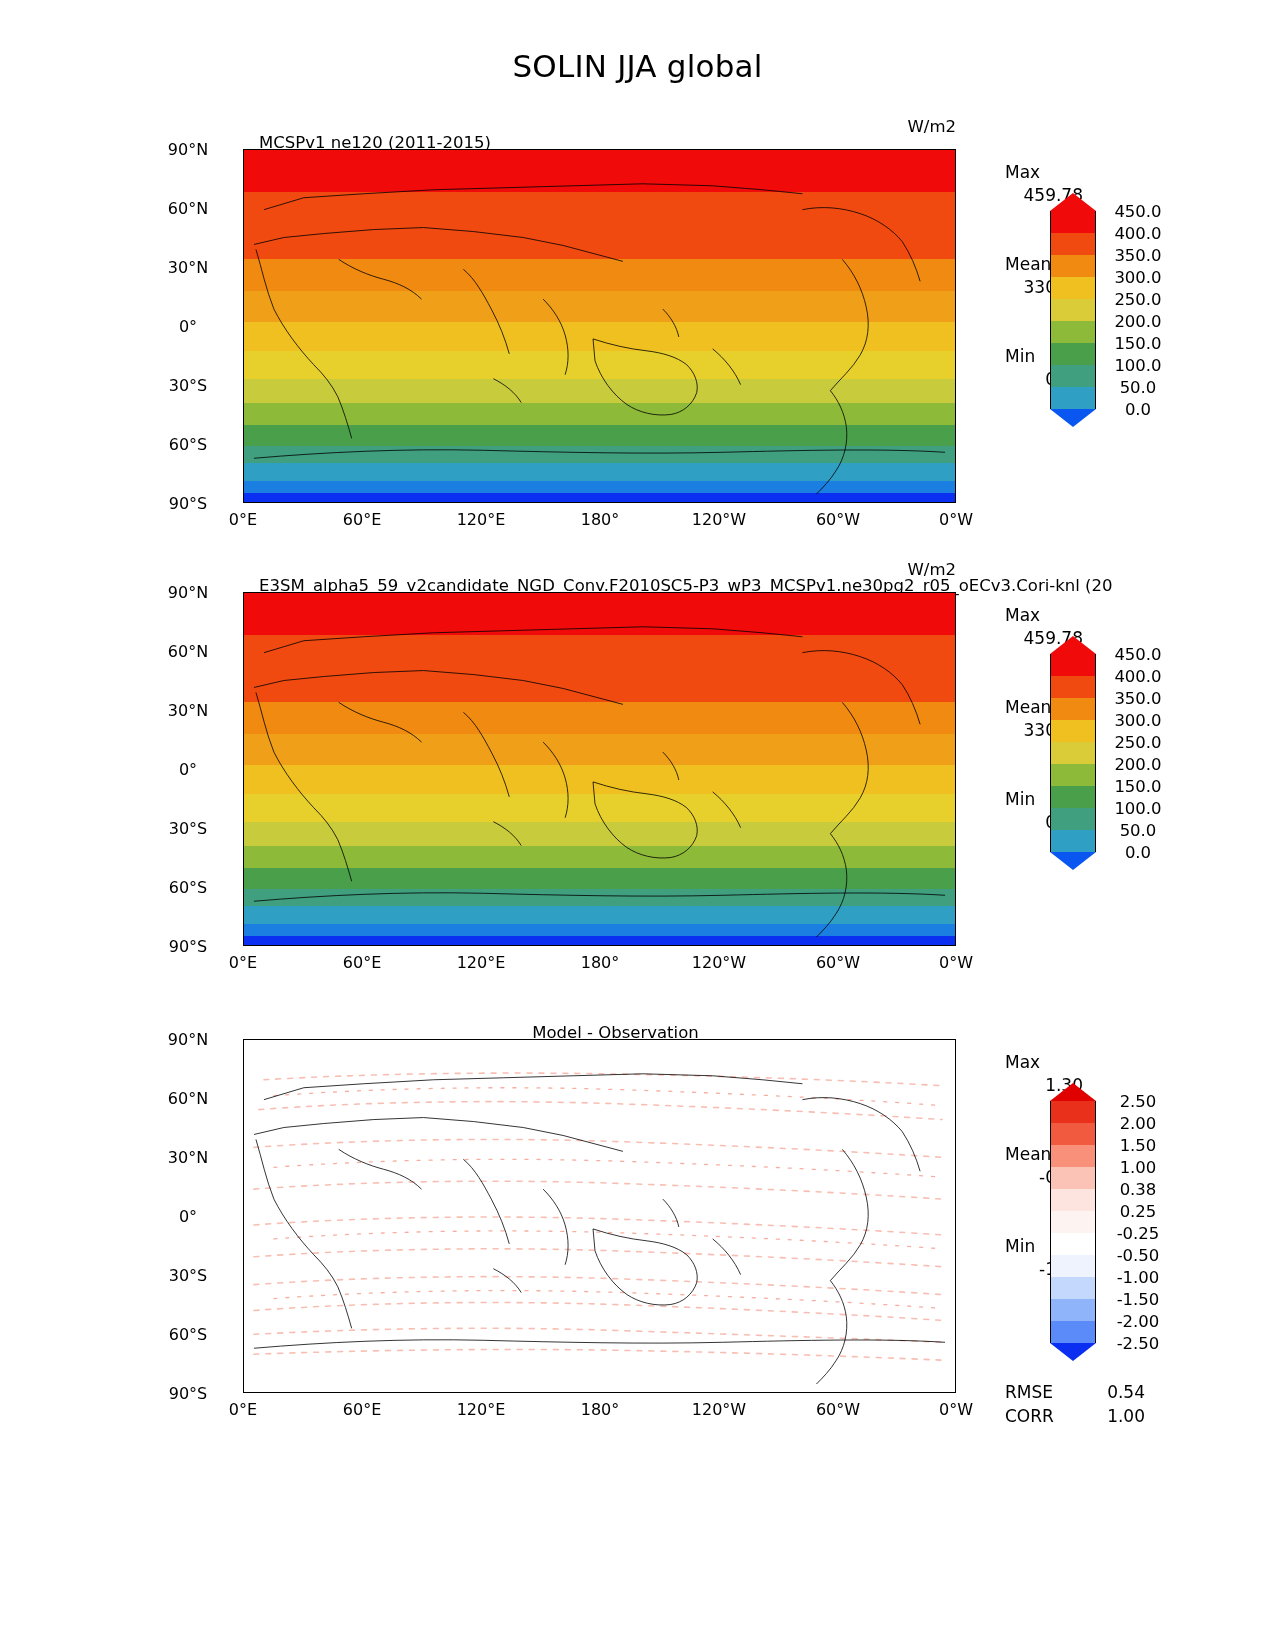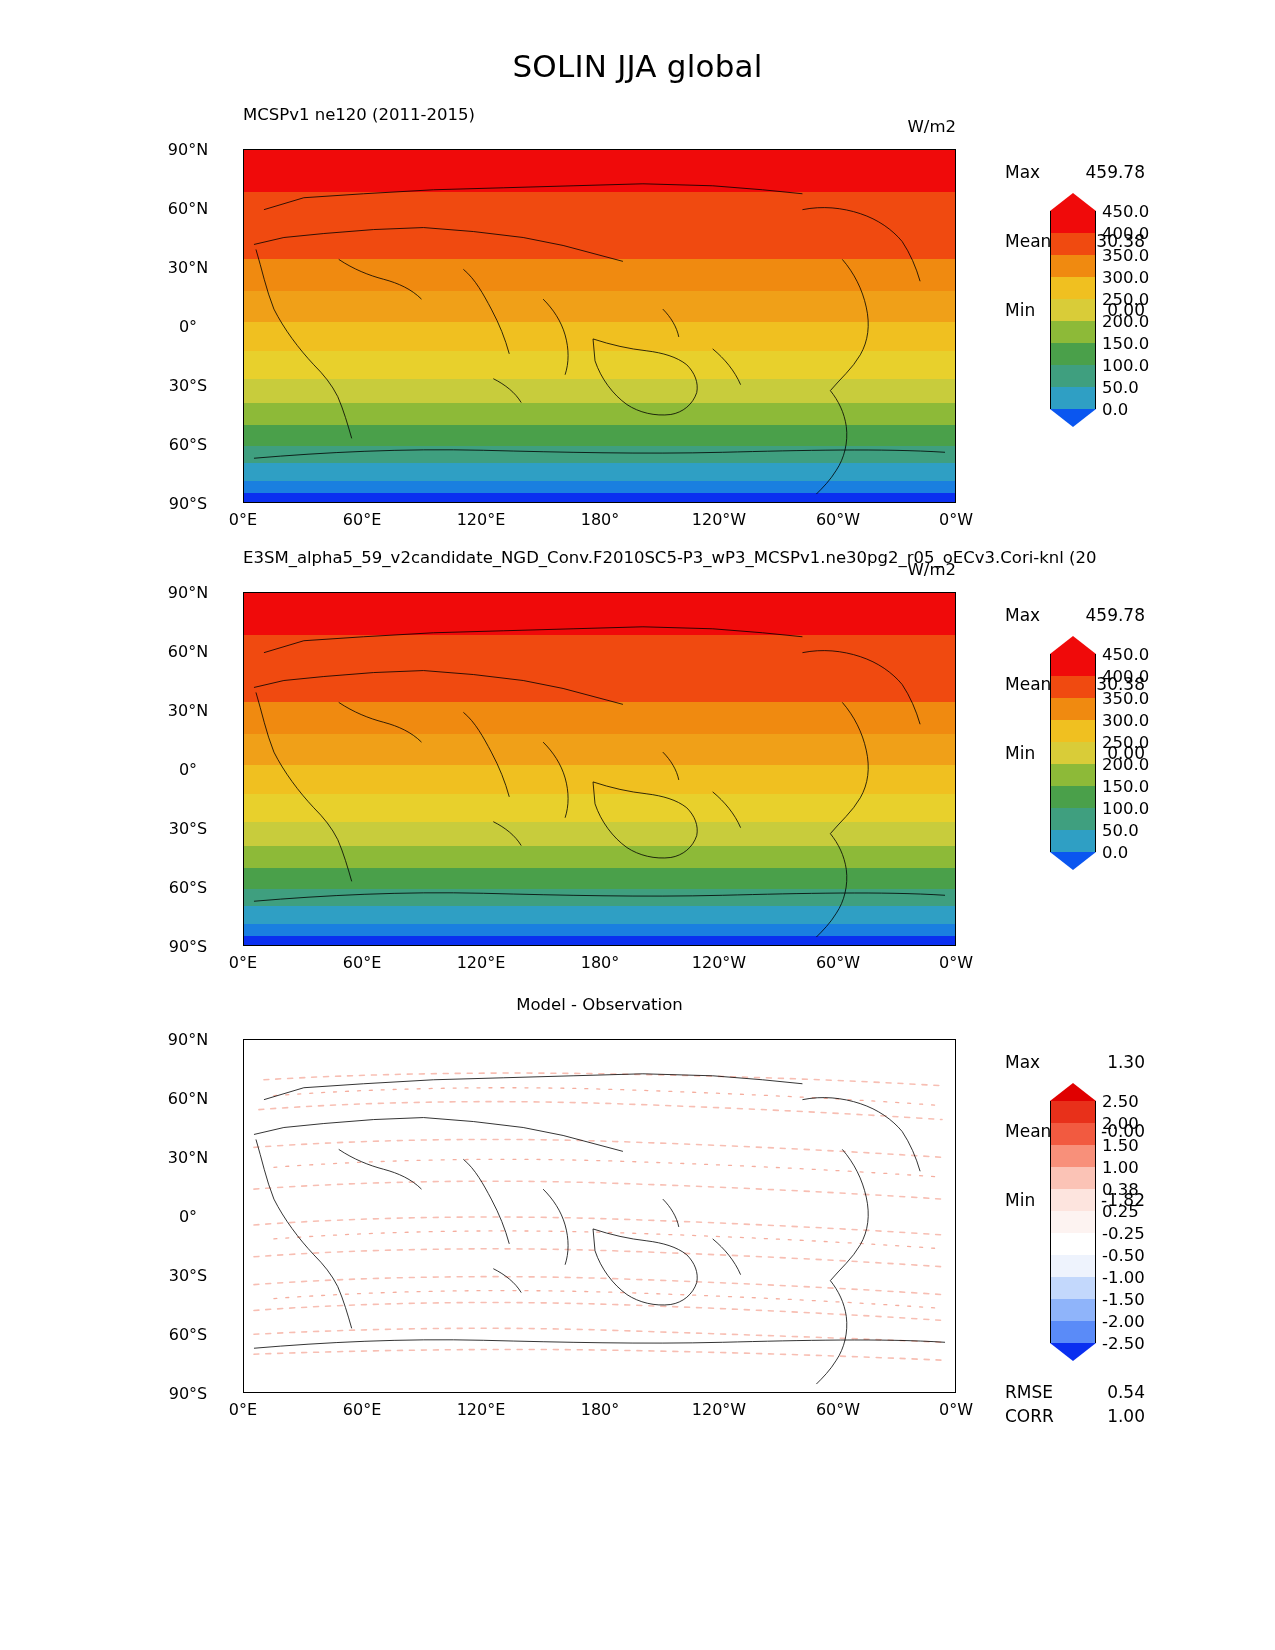--- a/index.html
+++ b/index.html
@@ -40,23 +40,24 @@
     top: 44px;
     width: 713px;
     height: 354px;
     border: 1px solid #000;
     box-sizing: border-box;
     overflow: hidden;
     background: #ffffff;
   }
   .panel-title {
     position: absolute;
-    top: 0;
+    top: 28px;
     font-size: 16.5px;
     white-space: nowrap;
+    margin-left: 16px;
   }
   .title-left { left: 243px; }
   .title-center {
     left: 243px; width: 713px; text-align: center;
   }
   .units {
     position: absolute;
     top: 12px;
     left: 860px;
     width: 96px;
@@ -82,21 +83,21 @@
 
   
   .stats {
     position: absolute;
     left: 1005px;
     top: 10px;
     font-size: 17px;
     line-height: 23px;
     white-space: pre;
   }
-  .stats .row { display: flex; width: 140px; }
+  .stats .row { display: flex; width: 140px; flex-direction: column; }
   .stats .k { width: 62px; }
   .stats .v { width: 78px; text-align: right; }
 
   
   .cbar-wrap {
     position: absolute;
     left: 1050px;
     width: 46px;
   }
   .cbar-body {
@@ -112,21 +113,21 @@
     position: absolute;
     left: 0;
     width: 0; height: 0;
     border-left: 23px solid transparent;
     border-right: 23px solid transparent;
   }
   .cbar-label {
     position: absolute;
     left: 52px;
     width: 72px;
-    text-align: left;
+    text-align: center;
     font-size: 16.5px;
     transform: translateY(-50%);
     white-space: pre;
   }
   .footer-stats {
     position: absolute;
     left: 1005px;
     font-size: 17px;
     line-height: 24px;
   }

